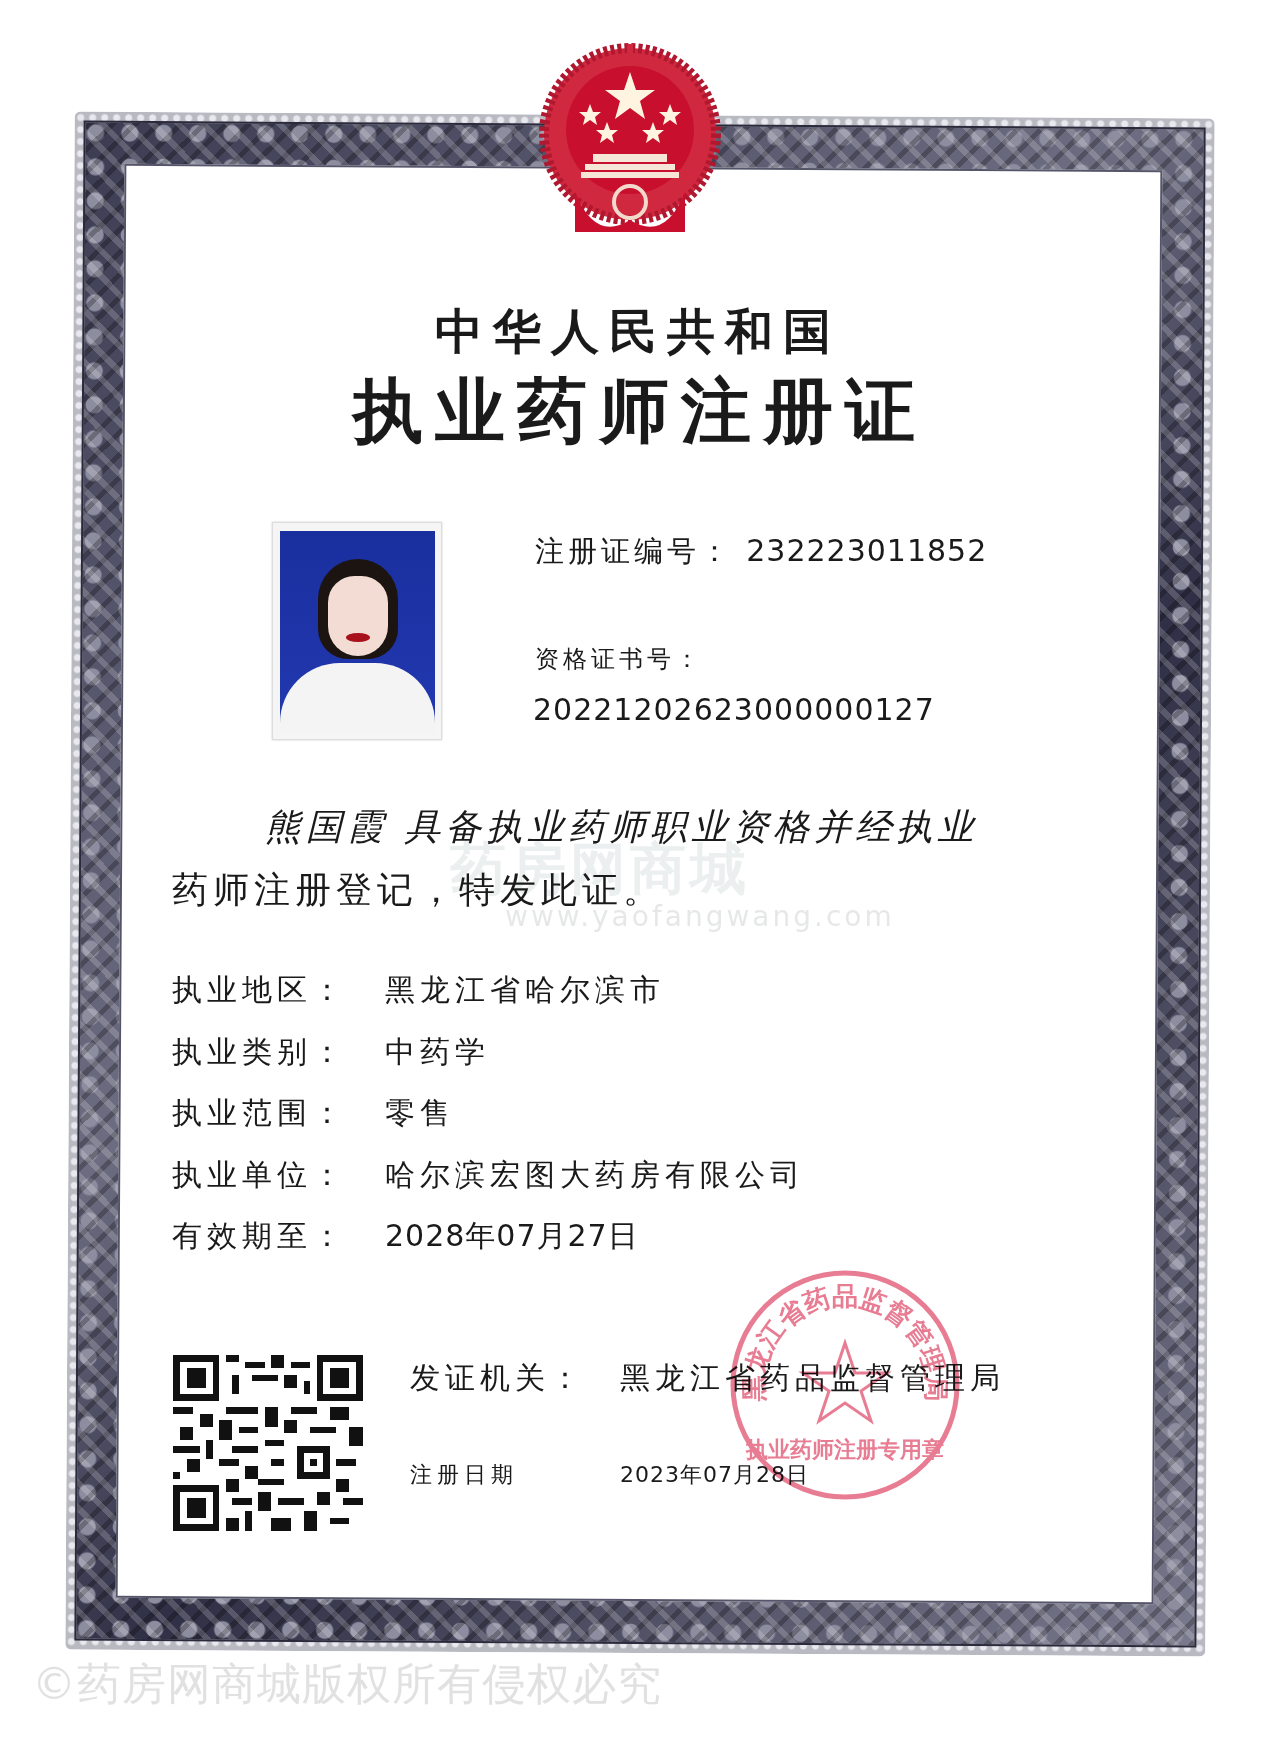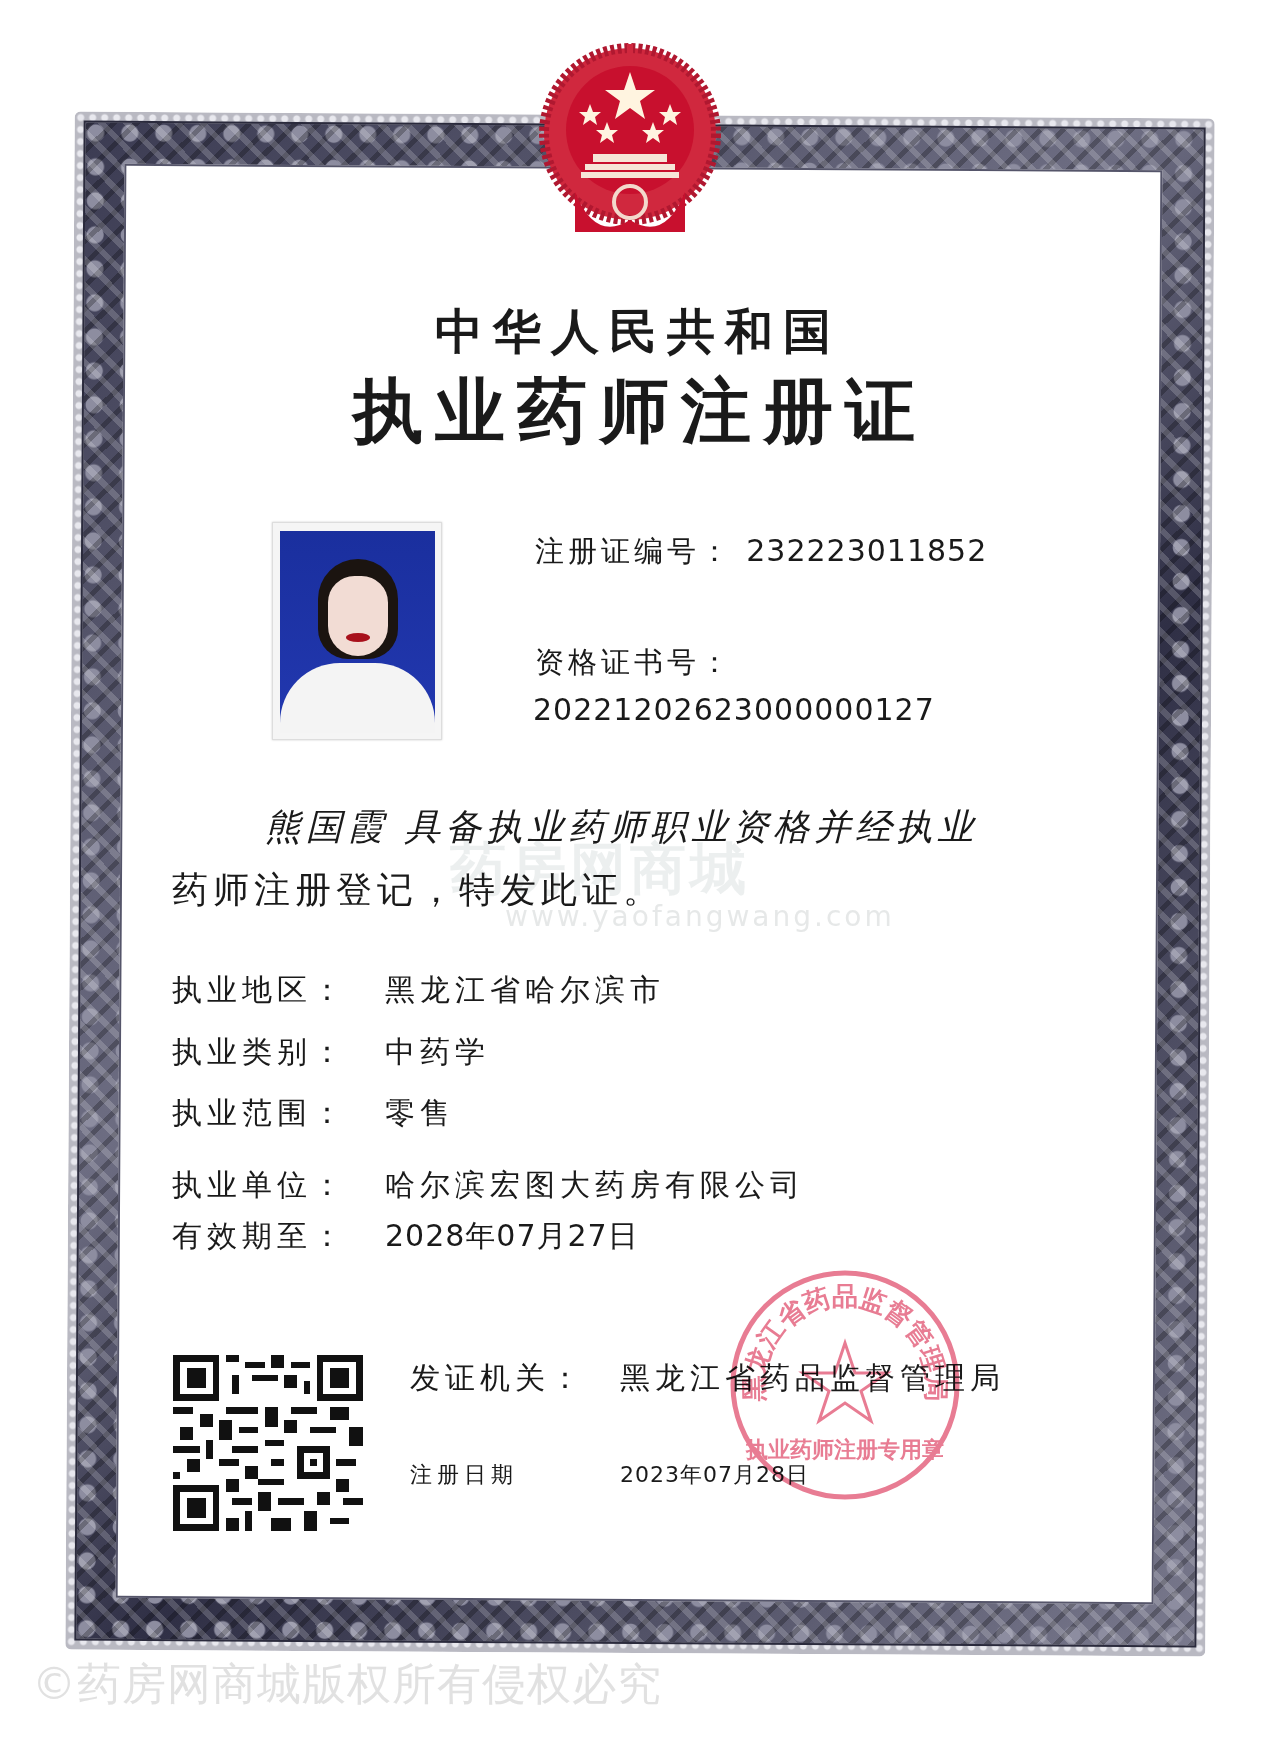--- a/index.html
+++ b/index.html
@@ -27,29 +27,29 @@
             font-size:70px; font-weight:bold; letter-spacing:12px; font-family:"DejaVu Sans","Liberation Sans",sans-serif; }
   .photo { position:absolute; left:272px; top:522px; width:168px; height:216px; background:#f5f5f5;
            border:1px solid #ddd; box-shadow:0 0 2px rgba(0,0,0,0.2); }
   .photo .bg { position:absolute; left:7px; top:8px; right:6px; bottom:6px; background:linear-gradient(#1a2f9e,#2238b0); overflow:hidden; }
   .photo .hair { position:absolute; left:38px; top:28px; width:80px; height:100px; border-radius:40px 40px 30px 30px; background:#1b1410; }
   .photo .face { position:absolute; left:48px; top:45px; width:60px; height:80px; border-radius:30px 30px 34px 34px; background:#f2dcd4; }
   .photo .lips { position:absolute; left:66px; top:102px; width:24px; height:9px; border-radius:50%; background:#a8101b; }
   .photo .body { position:absolute; left:0; right:0; bottom:0; height:70px; border-radius:60px 60px 0 0; background:#f4f4f4; }
   .reg-row { position:absolute; left:535px; top:532px; font-size:29px; letter-spacing:4px; }
   .reg-num, .qual-num { font-family:"DejaVu Sans","Liberation Sans",sans-serif; letter-spacing:1px; font-size:30px; }
-  .qual-label { position:absolute; left:535px; top:643px; font-size:29px; letter-spacing:4px; }
+  .qual-label { position:absolute; left:535px; top:643px; font-size:24px; letter-spacing:4px; }
   .qual-num { position:absolute; left:533px; top:692px; }
   .para { position:absolute; font-size:36px; letter-spacing:5px; }
   .para1 { left:265px; top:803px;font-style:italic; }
   .para2 { left:172px; top:866px;font-family:Liberation Serif, serif; }
   .field { position:absolute; left:172px; font-size:30px; letter-spacing:5px; }
   .field .lbl { display:inline-block; width:210px; }
   .field .val { position:absolute; left:213px; top:0; white-space:nowrap;text-align:center; }
-  .f1 { top:970px; } .f2 { top:1032px; } .f3 { top:1093px; } .f4 { top:1155px;margin-top:10px; } .f5 { top:1216px; }
+  .f1 { top:970px; } .f2 { top:1032px; } .f3 { top:1093px; } .f4 { top:1155px; } .f5 { top:1216px; }
   .date-val { font-family:"DejaVu Sans","Liberation Sans",sans-serif; letter-spacing:1px; }
   .qr { position:absolute; left:172px; top:1355px; width:192px; height:176px; background:#fff; }
   .issuer { position:absolute; left:410px; top:1358px; font-size:30px; letter-spacing:5px; }
   .issuer .val { position:absolute; left:210px; top:0; white-space:nowrap; }
   .regdate { position:absolute; left:410px; top:1460px; font-size:22px; letter-spacing:5px; }
   .regdate .val { position:absolute; left:210px; top:0; white-space:nowrap; font-family:"DejaVu Sans","Liberation Sans",sans-serif; letter-spacing:1px; }
   .stamp { position:absolute; left:725px; top:1265px; width:240px; height:240px; opacity:0.75; mix-blend-mode:multiply; }
   .wm-center { position:absolute; left:450px; top:832px; font-size:56px; font-weight:bold; color:rgba(200,210,210,0.35);
                font-family:"DejaVu Sans","Liberation Sans",sans-serif; letter-spacing:4px; }
   .wm-url { position:absolute; left:505px; top:900px; font-size:28px; color:rgba(200,205,205,0.45);

